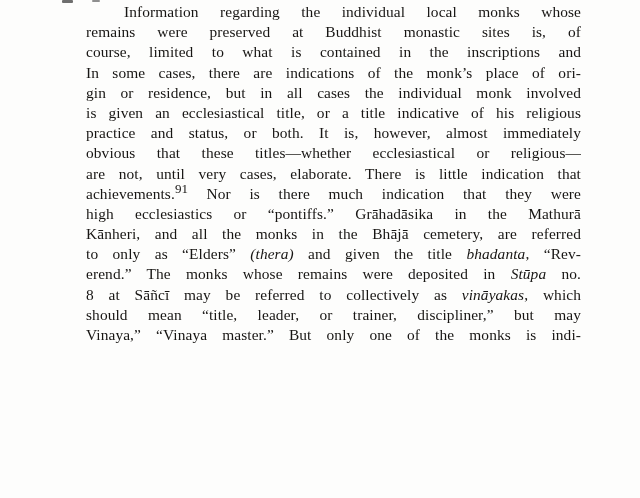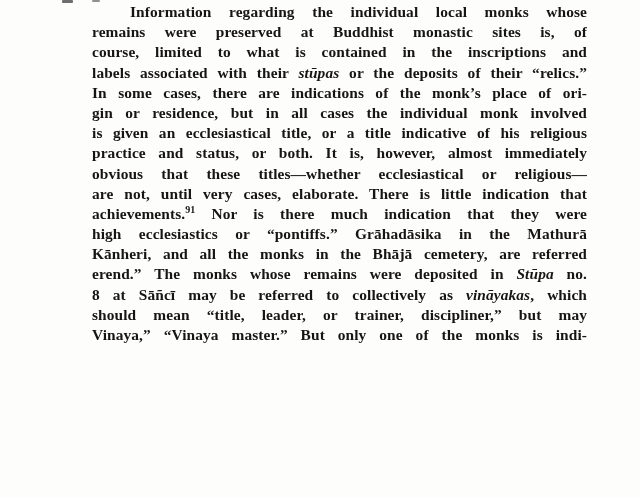--- a/index.html
+++ b/index.html
@@ -15,42 +15,41 @@
   .page {
     position: relative;
     width: 640px;
     height: 498px;
     background: #fdfdfc;
     font-family: "Liberation Serif", "DejaVu Serif", serif;
     color: #171513;
   }
   .textblock {
     position: absolute;
-    left: 92px;
+    left: 86px;
     top: 2px;
     width: 495px;
-    font-weight: bold;
   }
   .line {
     font-size: 15.4px;
     height: 20.2px;
     line-height: 20.2px;
     text-align: justify;
     text-align-last: justify;
     overflow: hidden;
     letter-spacing: 0.1px;
   }
   .line.indent {
     text-indent: 38px;
   }
   .line i {
     font-style: italic;
   }
   .line sup {
-    font-size: 10px;
+    font-size: 13px;
     line-height: 0;
     vertical-align: super;
     letter-spacing: 0;
   }
   .scan-fragment {
     position: absolute;
     background: #6e6e6e;
     border-radius: 1px;
   }
   .frag-a { left: 62px; top: 0; width: 11px; height: 3px; }
@@ -59,28 +58,28 @@
 </head>
 <body>
 
 <div class="page">
   <div class="scan-fragment frag-a"></div>
   <div class="scan-fragment frag-b"></div>
   <div class="textblock">
       <div class="line indent"><span>Information regarding the individual local monks whose</span></div>
       <div class="line"><span>remains were preserved at Buddhist monastic sites is, of</span></div>
       <div class="line"><span>course, limited to what is contained in the inscriptions and</span></div>
-      <div class="line"><span>labels associated with their </span><i>stūpas</i><span> or the deposits of their “relics.”</span></div>
       <div class="line"><span>In some cases, there are indications of the monk’s place of ori-</span></div>
       <div class="line"><span>gin or residence, but in all cases the individual monk involved</span></div>
       <div class="line"><span>is given an ecclesiastical title, or a title indicative of his religious</span></div>
       <div class="line"><span>practice and status, or both. It is, however, almost immediately</span></div>
       <div class="line"><span>obvious that these titles—whether ecclesiastical or religious—</span></div>
       <div class="line"><span>are not, until very cases, elaborate. There is little indication that</span></div>
       <div class="line"><span>achievements.</span><sup>91</sup><span> Nor is there much indication that they were</span></div>
       <div class="line"><span>high ecclesiastics or “pontiffs.” Grāhadāsika in the Mathurā</span></div>
       <div class="line"><span>Kānheri, and all the monks in the Bhājā cemetery, are referred</span></div>
+      <div class="line"><span>to only as “Elders” </span><i>(thera)</i><span> and given the title </span><i>bhadanta</i><span>, “Rev-</span></div>
       <div class="line"><span>erend.” The monks whose remains were deposited in </span><i>Stūpa</i><span> no.</span></div>
       <div class="line"><span>8 at Sāñcī may be referred to collectively as </span><i>vināyakas</i><span>, which</span></div>
       <div class="line"><span>should mean “title, leader, or trainer, discipliner,” but may</span></div>
       <div class="line"><span>Vinaya,” “Vinaya master.” But only one of the monks is indi-</span></div>
     </div>
 </div>
 
 </body></html>

